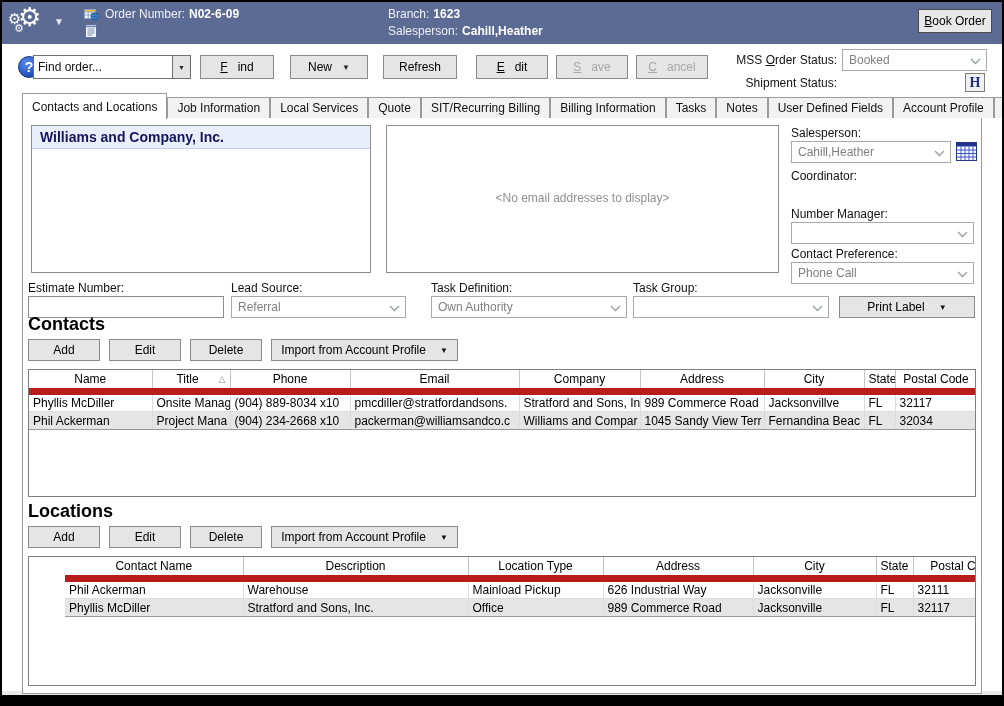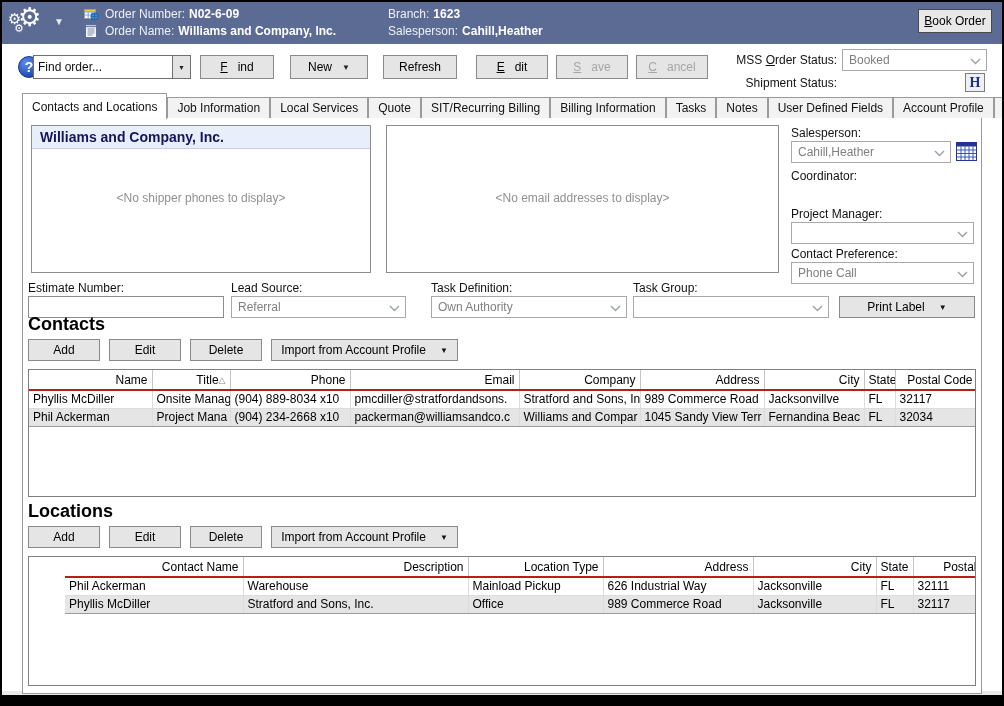--- a/index.html
+++ b/index.html
@@ -77,22 +77,22 @@
     font-size:12px; color:#000; display:flex; align-items:center; justify-content:center; cursor:default;
   }
   .ibtn {
     position:absolute; height:22px; background:#e5e5e5; border:1px solid #8a8a8a;
     font-size:12px; color:#000; display:flex; align-items:center; justify-content:center; gap:14px; cursor:default;
   }
   .ibtn .arrow, .pl .arrow { font-size:8px; color:#111; }
   .grid { position:absolute; border:1px solid #7f7f7f; background:#fff; overflow:hidden; }
   .grid table { width:100%; border-collapse:collapse; table-layout:fixed; }
   .grid th {
-    font-size:12px; font-weight:normal; text-align:right; padding:2px 4px; height:20px;
-    border-right:1px solid #c4c4c4; border-bottom:2px solid #b91c1c; white-space:nowrap; overflow:hidden; background:#fff;
+    font-size:12px; font-weight:normal; text-align:center; padding:2px 4px; height:20px;
+    border-right:1px solid #c4c4c4; border-bottom:7px solid #b91c1c; white-space:nowrap; overflow:hidden; background:#fff;
   }
   .grid td {
     font-size:12px; padding:1px 4px; height:18px;
     border-right:1px solid #dcdcdc; border-bottom:1px solid #dcdcdc; white-space:nowrap; overflow:hidden; color:#000;
   }
   .grid tr.selected td { background:#e5e5e5; border-bottom:1px solid #9a9a9a; }
   .grid .sort { font-size:9px; color:#8a8a8a; float:right; margin-top:2px; }
   .strip-gray { position:absolute; left:0; bottom:9px; width:1000px; height:4px; background:#e9e9e9; }
   .strip-black { position:absolute; left:0; bottom:0; width:1000px; height:9px; background:#000; }
   u { text-decoration:underline; }
@@ -123,21 +123,20 @@
         <rect x="1.5" y="0.5" width="11" height="13" fill="#f4f6fb" stroke="#5a6f9a"></rect>
         <rect x="1.5" y="0.5" width="11" height="2.2" fill="#b9c6e4" stroke="#5a6f9a"></rect>
         <line x1="3.5" y1="5" x2="10.5" y2="5" stroke="#7c8cb0"></line>
         <line x1="3.5" y1="7" x2="10.5" y2="7" stroke="#7c8cb0"></line>
         <line x1="3.5" y1="9" x2="10.5" y2="9" stroke="#7c8cb0"></line>
         <line x1="3.5" y1="11" x2="8.5" y2="11" stroke="#7c8cb0"></line>
       </svg>
     </div>
     <div class="hdr-fields">
       <div><span class="lbl">Order Number:</span><b>N02-6-09</b></div>
-      <div><span class="lbl">Order Name:</span><b>Williams and Company, Inc.</b></div>
     </div>
     <div class="hdr-fields2">
       <div><span class="lbl">Branch:</span><b>1623</b></div>
       <div><span class="lbl">Salesperson:</span><b>Cahill,Heather</b></div>
     </div>
     <div class="book-btn"><u>B</u>ook Order</div>
   </div>
 
   <div class="tbar">
     <div class="help-ic">?</div>
@@ -178,21 +177,20 @@
       <div class="tab">Notes</div>
       <div class="tab">User Defined Fields</div>
       <div class="tab">Account Profile</div>
       <div class="tab">Agents</div>
     </div>
 
   <div class="panel">
 
     <div class="box" style="left:8px; top:7px; width:340px; height:148px;">
       <div class="box-hdr">Williams and Company, Inc.</div>
-      <div class="box-msg">&lt;No shipper phones to display&gt;</div>
     </div>
 
     <div class="box" style="left:363px; top:7px; width:393px; height:148px;">
       <div class="box-msg">&lt;No email addresses to display&gt;</div>
     </div>
 
     <div class="flabel" style="left:768px; top:8px;">Salesperson:</div>
     <div class="dd" style="left:768px; top:23px; width:160px;">
       <span class="val">Cahill,Heather</span>
       <svg width="11" height="7" viewBox="0 0 11 7">
@@ -204,21 +202,21 @@
       <rect x="0.5" y="0.5" width="20" height="4" fill="#22348c"></rect>
       <line x1="0.5" y1="8" x2="20.5" y2="8" stroke="#3a54c4"></line>
       <line x1="0.5" y1="11.5" x2="20.5" y2="11.5" stroke="#3a54c4"></line>
       <line x1="0.5" y1="15" x2="20.5" y2="15" stroke="#3a54c4"></line>
       <line x1="5" y1="4.5" x2="5" y2="18.5" stroke="#3a54c4"></line>
       <line x1="9" y1="4.5" x2="9" y2="18.5" stroke="#3a54c4"></line>
       <line x1="13" y1="4.5" x2="13" y2="18.5" stroke="#3a54c4"></line>
       <line x1="17" y1="4.5" x2="17" y2="18.5" stroke="#3a54c4"></line>
     </svg>
     <div class="flabel" style="left:768px; top:51px;text-align:center;">Coordinator:</div>
-    <div class="flabel" style="left:768px; top:89px;">Project Manager:</div>
+    <div class="flabel" style="left:768px; top:89px;">Number Manager:</div>
     <div class="dd" style="left:768px; top:104px; width:183px;">
       <span class="val"></span>
       <svg width="11" height="7" viewBox="0 0 11 7">
           <polyline points="1,1 5.5,5.5 10,1" fill="none" stroke="#9aa0a8" stroke-width="1.4"></polyline>
         </svg>
     </div>
     <div class="flabel" style="left:768px; top:129px;">Contact Preference:</div>
     <div class="dd" style="left:768px; top:144px; width:183px;">
       <span class="val">Phone Call</span>
       <svg width="11" height="7" viewBox="0 0 11 7">

